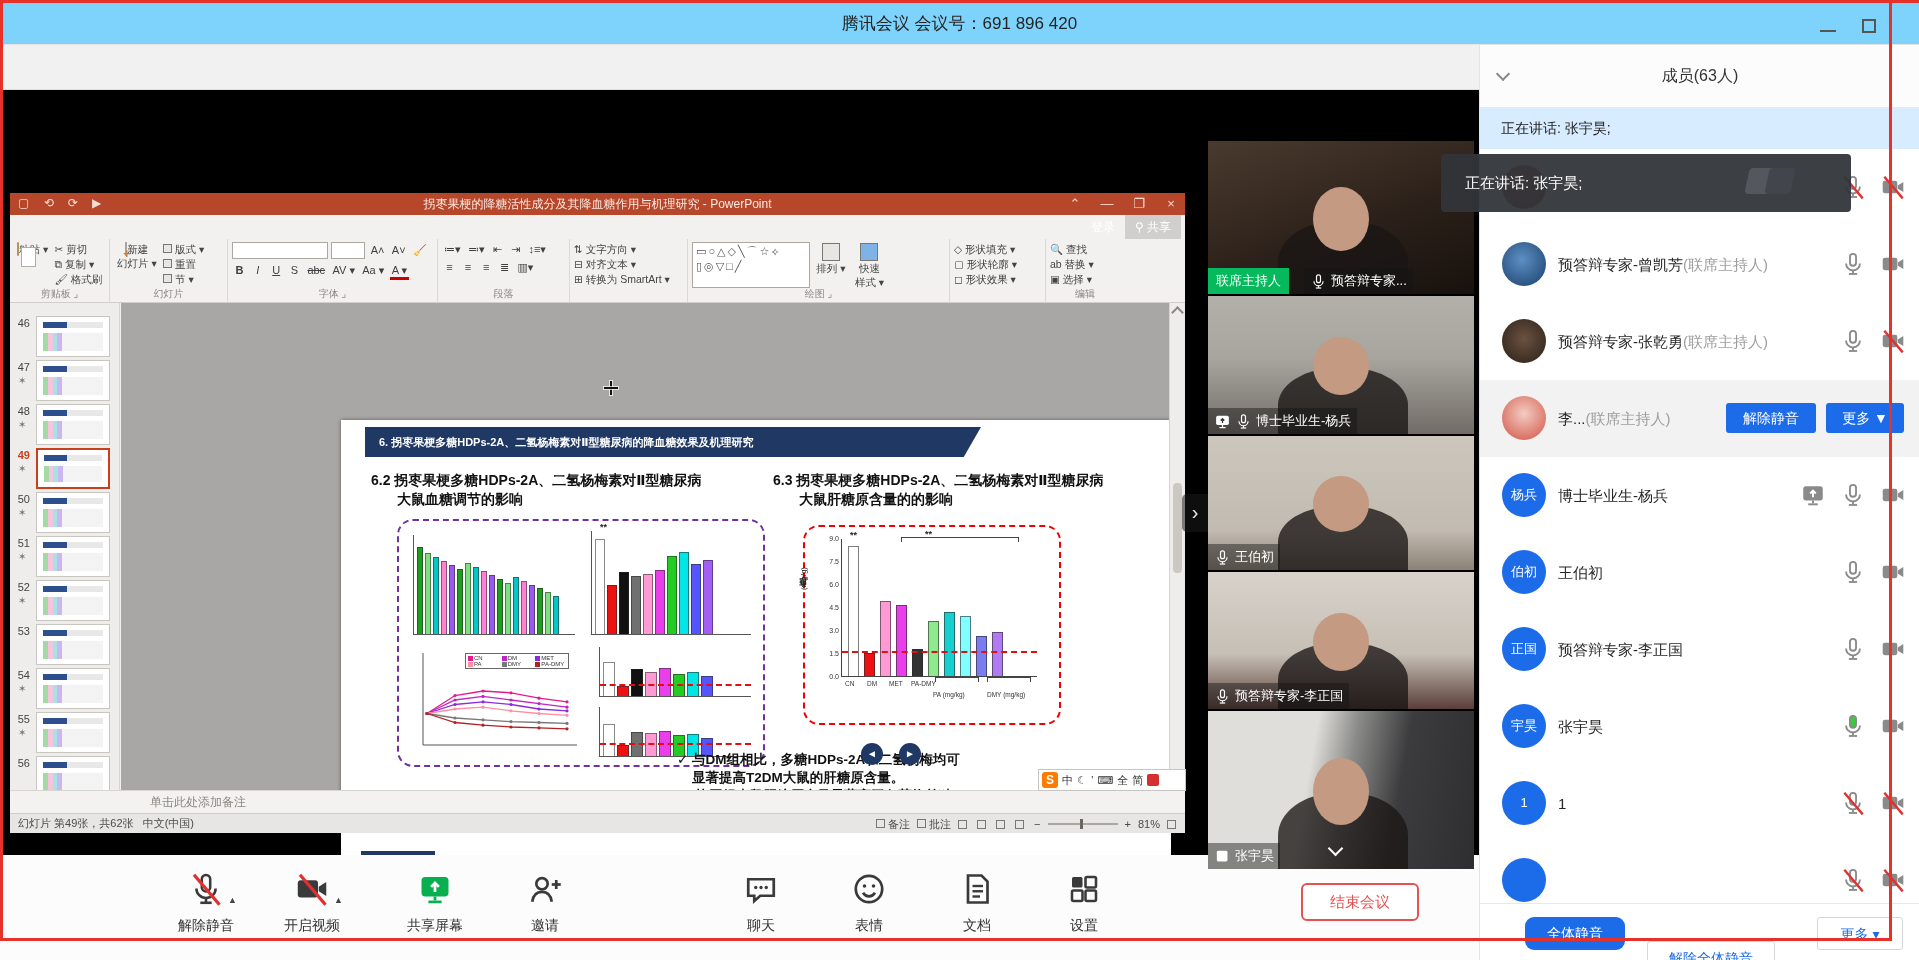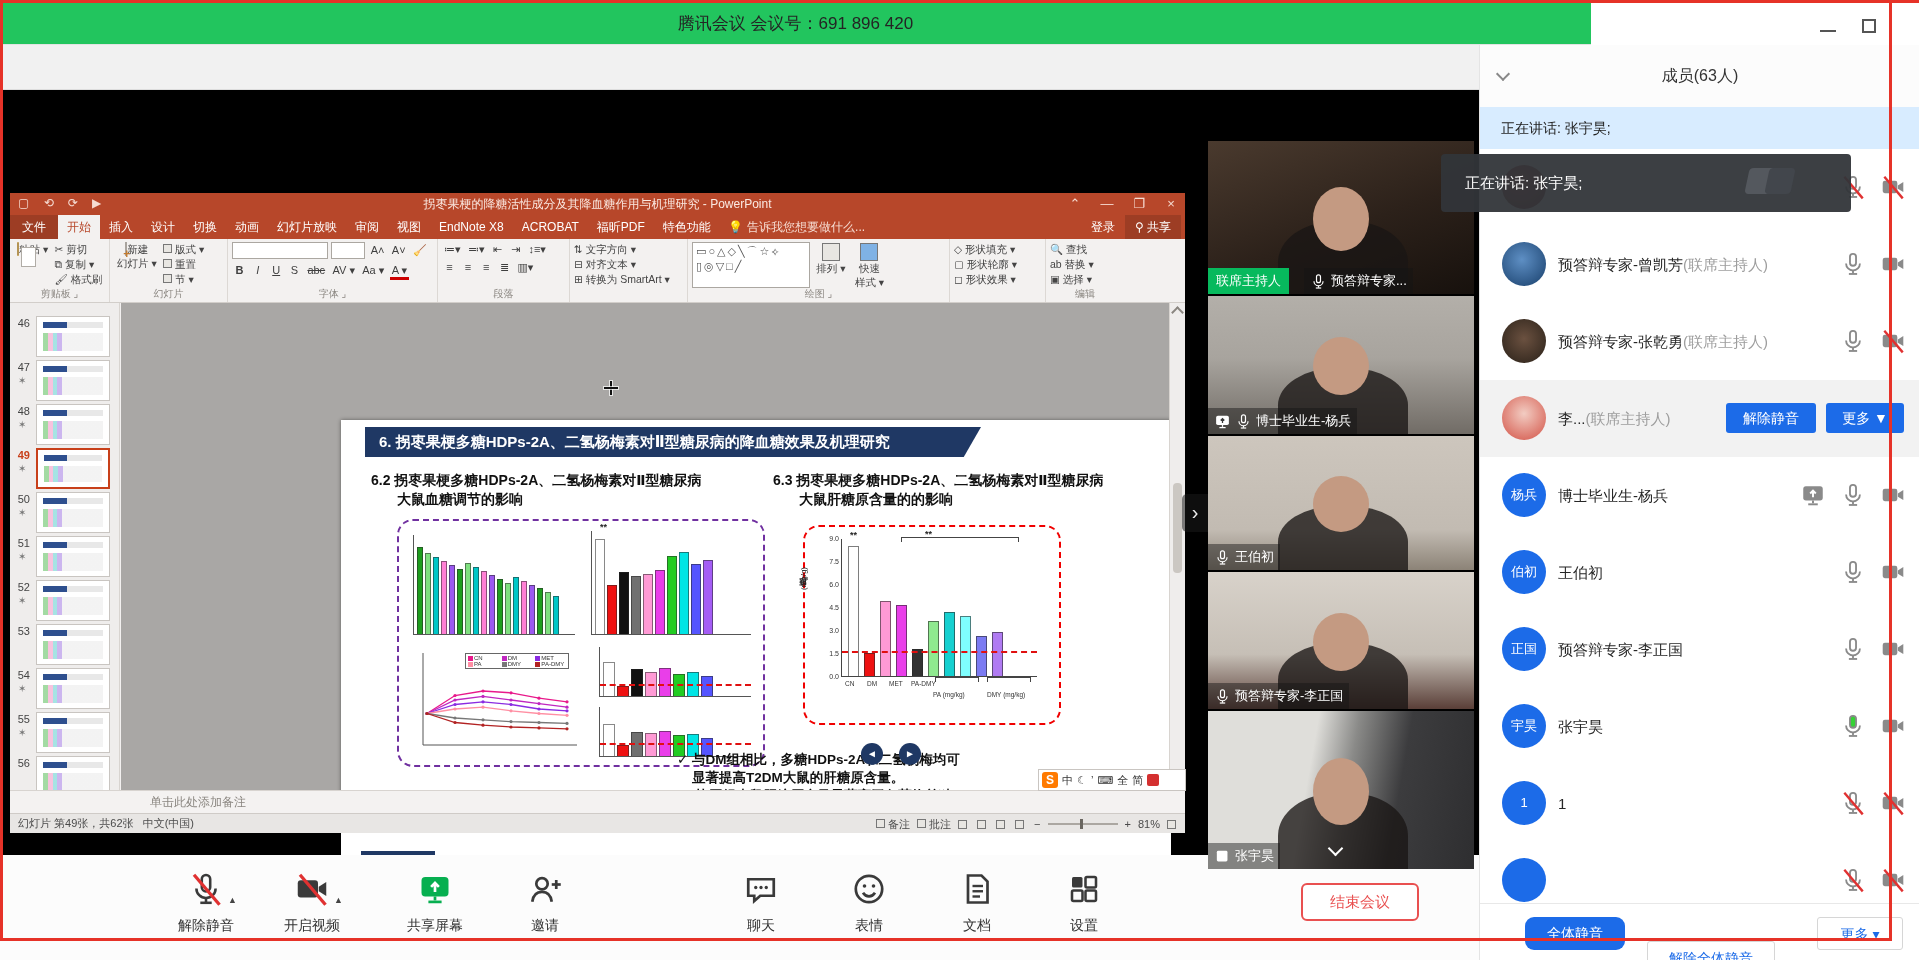--- a/index.html
+++ b/index.html
@@ -1,21 +1,21 @@
 <!DOCTYPE html>
 <html><head>
 <meta charset="utf-8">
 <style>
   * { margin:0; padding:0; box-sizing:border-box; }
   body { background:#444; }
   #app { position:relative; width:1919px; height:960px; background:#fff;
          font-family:"Liberation Sans","DejaVu Sans",sans-serif; overflow:hidden; }
 
   
-  #topbar { position:absolute; left:0; top:0; width:1591px; height:45px; background:#22c55e; border-bottom:1px solid #E3E3E3; }
+  #topbar { position:absolute; left:0; top:0; width:1919px; height:45px; background:#7dd3fc; border-bottom:1px solid #E3E3E3; }
   #app-title { position:absolute; left:0; top:0; width:100%; height:45px; line-height:47px; text-align:center; font-size:17px; color:#242424; }
   #win-min { position:absolute; left:1820px; top:30px; width:16px; height:2px; background:#555; cursor:pointer; }
   #win-max { position:absolute; left:1862px; top:19px; width:14px; height:14px; border:2px solid #555; cursor:pointer; }
 
   #subbar { position:absolute; left:0; top:45px; width:1479px; height:45px; background:#F1F1F1; border-bottom:1px solid #DDD; }
   #shield { position:absolute; left:16px; top:52px; width:30px; height:32px; }
   #timer-box { position:absolute; left:1314px; top:52px; width:90px; height:30px; background:#fff; border:1px solid #C9C9C9; border-radius:2px;
                text-align:center; line-height:30px; font-size:16px; color:#222; }
   #fs-btn { position:absolute; left:1422px; top:53px; width:34px; height:28px; cursor:pointer; }
 
@@ -65,21 +65,21 @@
   .thumb-row.sel .thumb-box { border:2px solid #C8401A; }
   .thumb-row.sel .thumb-num { color:#C8401A; font-weight:bold; }
 
   #ppt-editor { position:absolute; left:111px; top:110px; width:1048px; height:487px; background:#A9A7A5; }
   #ppt-vscroll { position:absolute; left:1159px; top:110px; width:16px; height:487px; background:#EFEDEC; border-left:1px solid #D8D4D0; }
   .scroll-arrow { position:absolute; left:3px; width:9px; height:9px; border:solid #8A8680; border-width:0 2px 2px 0; }
   #ppt-vthumb { position:absolute; left:3px; top:180px; width:9px; height:90px; background:#CBC7C2; border-radius:4px; }
 
   #slide { position:absolute; left:220px; top:117px; width:830px; height:445px; background:#fff; box-shadow:0 0 4px rgba(0,0,0,.45); }
   #slide-banner { position:absolute; left:24px; top:7px; width:616px; height:30px; background:#1F3864; color:#fff;
-                  font-size:15px; font-weight:bold; line-height:30px; padding-left:14px;
+                  font-size:11px; font-weight:bold; line-height:30px; padding-left:14px;
                   clip-path:polygon(0 0,100% 0,97.2% 100%,0 100%); white-space:nowrap; }
   .sl-head { position:absolute; font-size:14px; font-weight:bold; color:#111; line-height:19px; }
   .sl-head .ind { padding-left:26px; }
   #pbox { position:absolute; left:56px; top:99px; width:368px; height:248px; border:2px dashed #7030A0; border-radius:16px; }
   #rbox { position:absolute; left:462px; top:105px; width:258px; height:200px; border:2px dashed #F00000; border-radius:16px; }
   .bullets { position:absolute; font-size:13.5px; font-weight:bold; color:#111; line-height:18px; white-space:pre; }
   #navy-rect { position:absolute; left:20px; top:431px; width:74px; height:28px; background:#1F3864; }
   .nav-circle { position:absolute; top:440px; width:22px; height:22px; border-radius:50%; background:#1F3864; color:#fff;
                 text-align:center; line-height:22px; font-size:10px; cursor:pointer; }
 
@@ -205,36 +205,20 @@
       <span class="qat" style="left:8px">▢</span>
       <span class="qat" style="left:34px">⟲</span>
       <span class="qat" style="left:58px">⟳</span>
       <span class="qat" style="left:82px">▶</span>
       <div id="ppt-title">拐枣果梗的降糖活性成分及其降血糖作用与机理研究 - PowerPoint</div>
       <div class="ppt-winbtn" style="right:96px">⌃</div>
       <div class="ppt-winbtn" style="right:64px">—</div>
       <div class="ppt-winbtn" style="right:32px">❐</div>
       <div class="ppt-winbtn" style="right:0">×</div>
     </div>
-    <div id="ppt-menubar">
-        <div class="ppt-tab file">文件</div>
-        <div class="ppt-tab active">开始</div>
-        <div class="ppt-tab">插入</div>
-        <div class="ppt-tab">设计</div>
-        <div class="ppt-tab">切换</div>
-        <div class="ppt-tab">动画</div>
-        <div class="ppt-tab">幻灯片放映</div>
-        <div class="ppt-tab">审阅</div>
-        <div class="ppt-tab">视图</div>
-        <div class="ppt-tab">EndNote X8</div>
-        <div class="ppt-tab">ACROBAT</div>
-        <div class="ppt-tab">福昕PDF</div>
-        <div class="ppt-tab">特色功能</div>
-        <div class="ppt-tab tellme">💡 告诉我您想要做什么...</div>
-      </div>
     <div id="ppt-account">
       <span id="ppt-signin">登录</span>
       <span id="ppt-share">⚲ <span>共享</span></span>
     </div>
 
     <div id="ppt-ribbon">
  <div class="rgroup" style="width:100px">
    <span class="rbig"><span class="paste-icon"></span>粘贴 ▾</span>
    <span class="rstack">
      <div class="rsmall">✂ 剪切</div>

